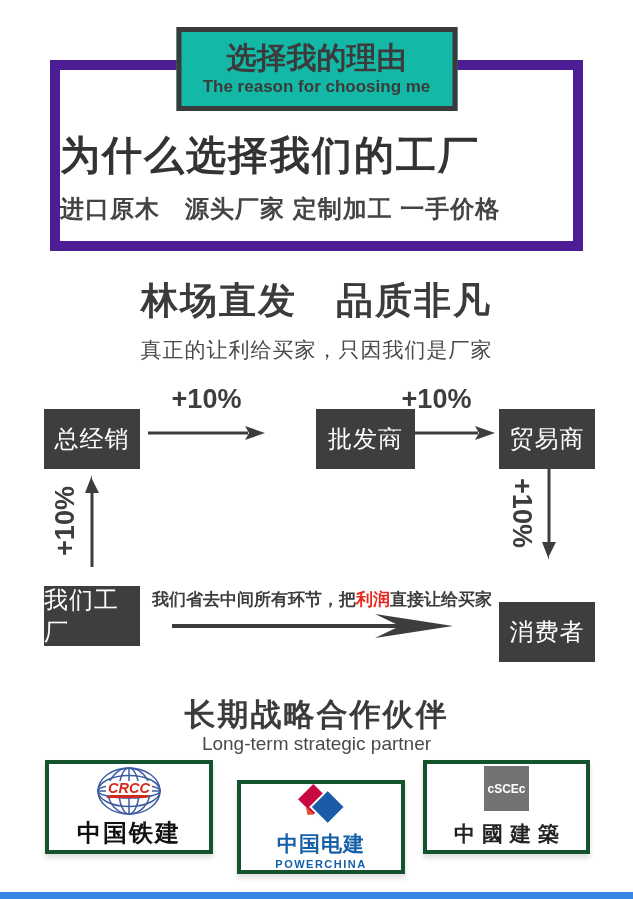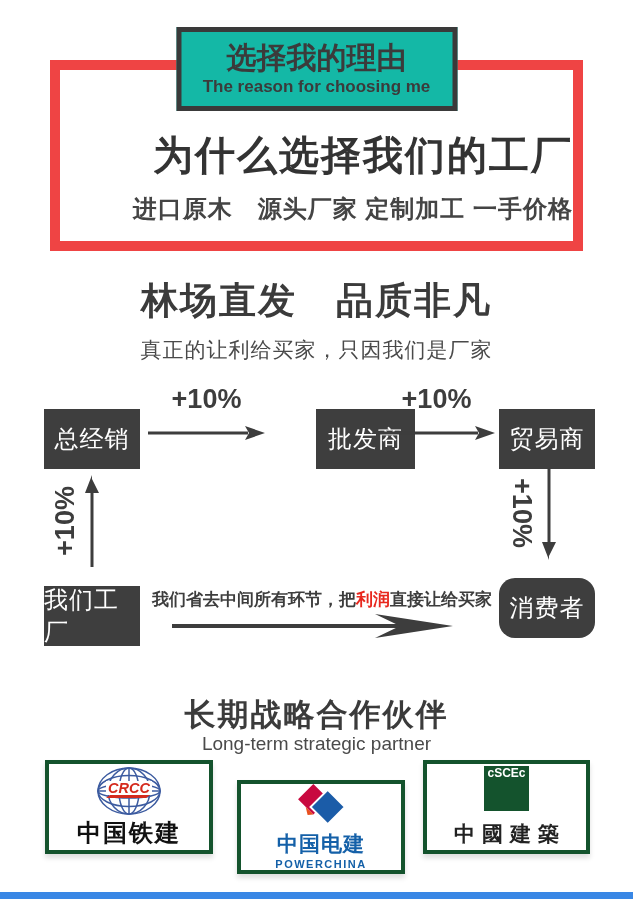--- a/index.html
+++ b/index.html
@@ -13,42 +13,42 @@
   .badge {
     position:absolute; top:27px; left:50%; transform:translateX(-50%);
     width:281px; height:84px; background:#14b8a6; border:5px solid #3a3a3a;
     z-index:2; display:flex; flex-direction:column; align-items:center; justify-content:center;
   }
   .badge-title { font-size:30px; font-weight:bold; color:#3b3b3b; line-height:1.15; }
   .badge-sub { font-size:17px; font-weight:bold; color:#3b3b3b; margin-top:2px; }
   
   .frame {
     position:absolute; left:50px; top:60px; width:533px; height:191px;
-    border:10px solid #ef4444; background:#fff;
-    display:flex; flex-direction:column; align-items:flex-end; justify-content:flex-end;
+    border:10px solid #4c1d95; background:#fff;
+    display:flex; flex-direction:column; align-items:flex-start; justify-content:flex-end;
     padding-bottom:16px; gap:14px;
   }
   .frame-title { font-size:40px; font-weight:bold; color:#333; letter-spacing:2px; line-height:1.2; }
   .frame-sub { font-size:24px; font-weight:600; color:#444; letter-spacing:1px; }
   
   .quality { position:absolute; top:276px; left:0; width:100%; text-align:center; }
   .q-title { font-size:37px; font-weight:bold; color:#3b3b3b; letter-spacing:2px; }
   .q-sub { font-size:21px; color:#4a4a4a; margin-top:10px; letter-spacing:1px; }
   
   .flow { position:absolute; left:0; top:380px; width:633px; height:285px; }
   .fbox {
     position:absolute; height:60px; background:#3e3e3e; color:#fff;
     font-size:24px; display:flex; align-items:center; justify-content:center;
     letter-spacing:1px;
   }
   .fbox.b1 { left:44px;  top:29px;  width:96px; }
   .fbox.b2 { left:272px; top:29px;  width:99px;margin-left:44px; }
   .fbox.b3 { left:499px; top:29px;  width:96px; }
   .fbox.b4 { left:44px;  top:206px; width:96px; }
-  .fbox.b5 { left:499px; top:198px; width:96px;border-radius:16px; }
+  .fbox.b5 { left:499px; top:222px; width:96px; }
   .plus-label {
     position:absolute; width:113px; text-align:center;
     font-size:27px; font-weight:600; color:#3d3d3d; top:4px;
   }
   .plus-label.p1 { left:150px; } .plus-label.p2 { left:380px; }
   .vlabel {
     position:absolute; width:90px; height:30px; text-align:center;
     font-size:27px; font-weight:600; color:#3d3d3d; line-height:30px;
   }
   .vlabel.left  { left:20px;  top:126px; transform:rotate(-90deg); }
@@ -79,22 +79,22 @@
     display:flex; flex-direction:column; align-items:center; justify-content:center;
   }
   .card.c1 { left:45px;  width:168px; }
   .card.c2 { left:237px; width:168px;margin-top:20px; }
   .card.c3 { left:423px; width:167px; }
   .crcc-cn { font-size:24px; font-weight:bold; color:#111; letter-spacing:2px; margin-top:1px;
     font-family:"Liberation Sans","DejaVu Sans",sans-serif; }
   .pc-name { font-size:21px; font-weight:bold; color:#1460a8; letter-spacing:1px; margin-top:2px; }
   .pc-sub  { font-size:11px; font-weight:bold; color:#1460a8; letter-spacing:1.5px; }
   .cscec-sq {
-    width:45px; height:45px; background:#14532d; display:flex;
-    align-items:flex-start; justify-content:center;
+    width:45px; height:45px; background:#737373; display:flex;
+    align-items:center; justify-content:center;
   }
   .cscec-mark { color:#fff; font-size:12px; font-weight:bold; letter-spacing:0; }
   .cscec-cn {
     font-size:21px; font-weight:bold; color:#222; letter-spacing:7px; margin-top:9px;
     font-family:"Liberation Serif","DejaVu Serif",serif; text-indent:7px;
   }
   
   .bottom-bar { position:absolute; left:0; bottom:0; width:100%; height:7px; background:#3987e5; }
 </style>
 </head>

